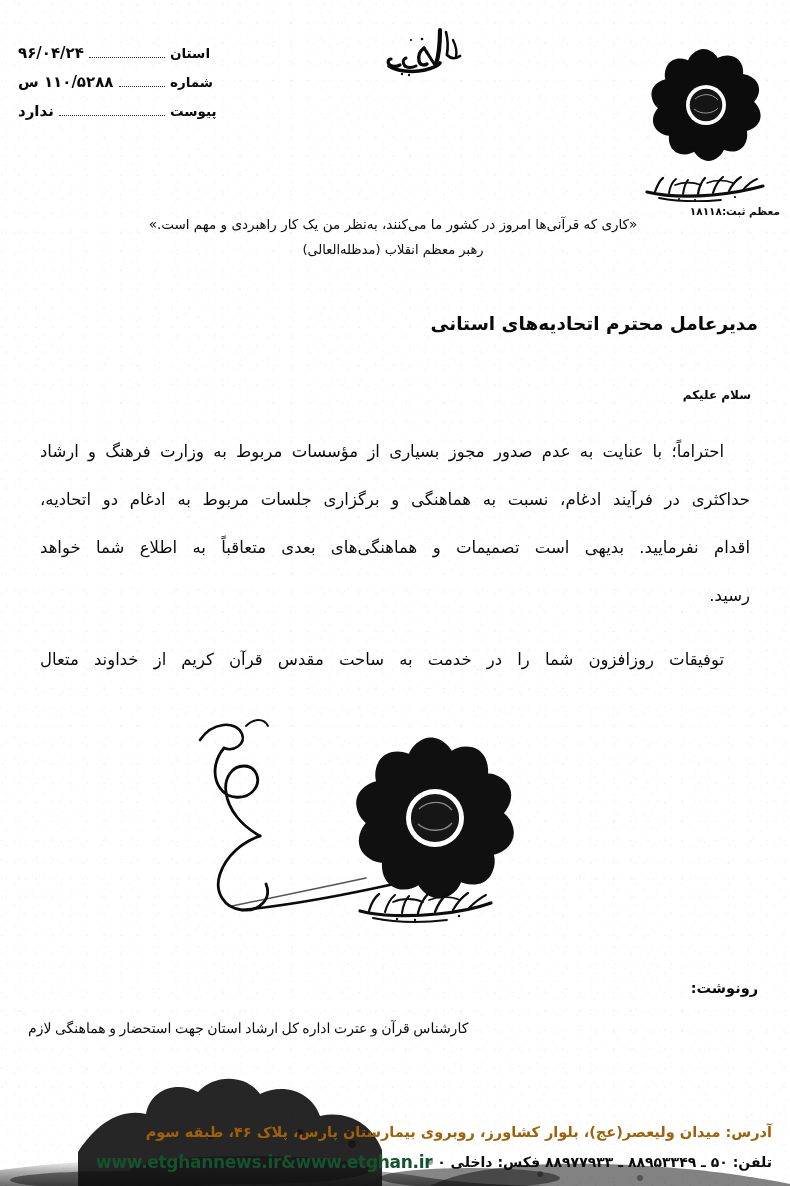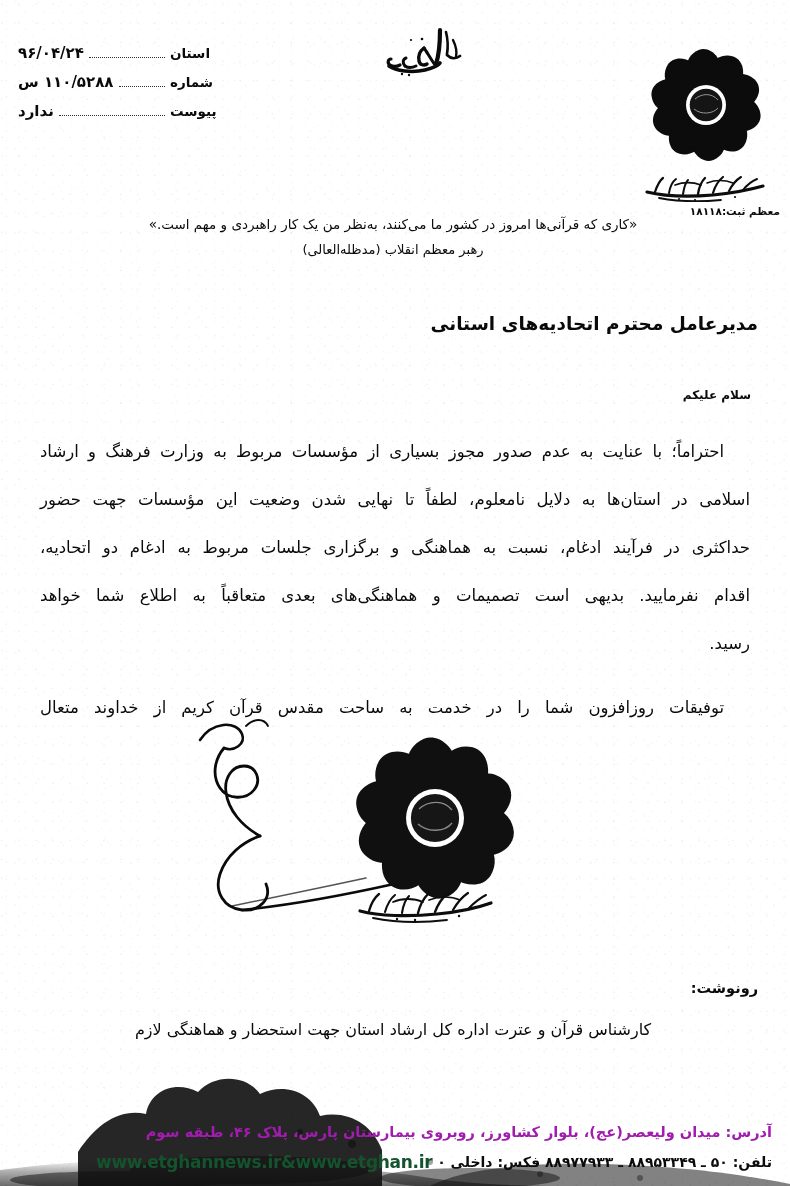--- a/index.html
+++ b/index.html
@@ -96,32 +96,32 @@
   .seal{position:absolute;left:150px;top:30px;width:190px;text-align:center;}
   .seal-calli{position:absolute;left:165px;top:185px;}
 
   
   .cc-title{
     position:absolute;right:32px;top:980px;width:730px;
     direction:rtl;text-align:right;font-size:14.5px;font-weight:bold;
   }
   .cc-item{
     position:absolute;right:32px;top:1020px;width:730px;
-    direction:rtl;text-align:center;font-size:16px;
+    direction:rtl;text-align:left;font-size:14px;font-family:Liberation Serif, serif;
   }
 
   
   .footer{
     position:absolute;left:0;bottom:0;width:790px;height:120px;overflow:hidden;
   }
   .footer-ink{position:absolute;left:0;bottom:0;width:790px;height:120px;}
   .footer-addr{
     position:absolute;right:18px;bottom:46px;width:754px;
     direction:rtl;text-align:right;font-size:14.5px;font-weight:bold;
-    color:#a21caf;white-space:nowrap;
+    color:#a16207;white-space:nowrap;
   }
   .footer-tel{
     position:absolute;right:18px;bottom:16px;
     direction:rtl;font-size:14px;font-weight:bold;color:#0b0b0b;
     white-space:nowrap;
   }
   .footer-web{
     position:absolute;left:96px;bottom:14px;
     font-size:17px;font-weight:bold;color:#14532d;white-space:nowrap;
     letter-spacing:-.3px;
@@ -244,21 +244,20 @@
     <div class="quote-text">«کاری که قرآنی‌ها امروز در کشور ما می‌کنند، بەنظر من یک کار راهبردی و مهم است.»</div>
     <div class="quote-attr">رهبر معظم انقلاب (مدظله‌العالی)</div>
   </div>
 
   <div class="recipient">مدیرعامل محترم اتحادیه‌های استانی</div>
 
   <div class="salutation">سلام علیکم</div>
 
   <div class="body">
     <p class="indent">احتراماً؛ با عنایت به عدم صدور مجوز بسیاری از مؤسسات مربوط به وزارت فرهنگ و ارشاد</p>
-    <p>اسلامی در استان‌ها به دلایل نامعلوم، لطفاً تا نهایی شدن وضعیت این مؤسسات جهت حضور</p>
     <p>حداکثری در فرآیند ادغام، نسبت به هماهنگی و برگزاری جلسات مربوط به ادغام دو اتحادیه،</p>
     <p>اقدام نفرمایید. بدیهی است تصمیمات و هماهنگی‌های بعدی متعاقباً به اطلاع شما خواهد</p>
     <p class="last">رسید.</p>
     <p class="indent para2">توفیقات روزافزون شما را در خدمت به ساحت مقدس قرآن کریم از خداوند متعال</p>
   </div>
 
   <div class="sig-block">
 
     <svg class="sig-scribble" width="300" height="230" viewBox="0 0 300 230">
       <g fill="none" stroke="#0a0a0a" stroke-linecap="round" stroke-linejoin="round">

